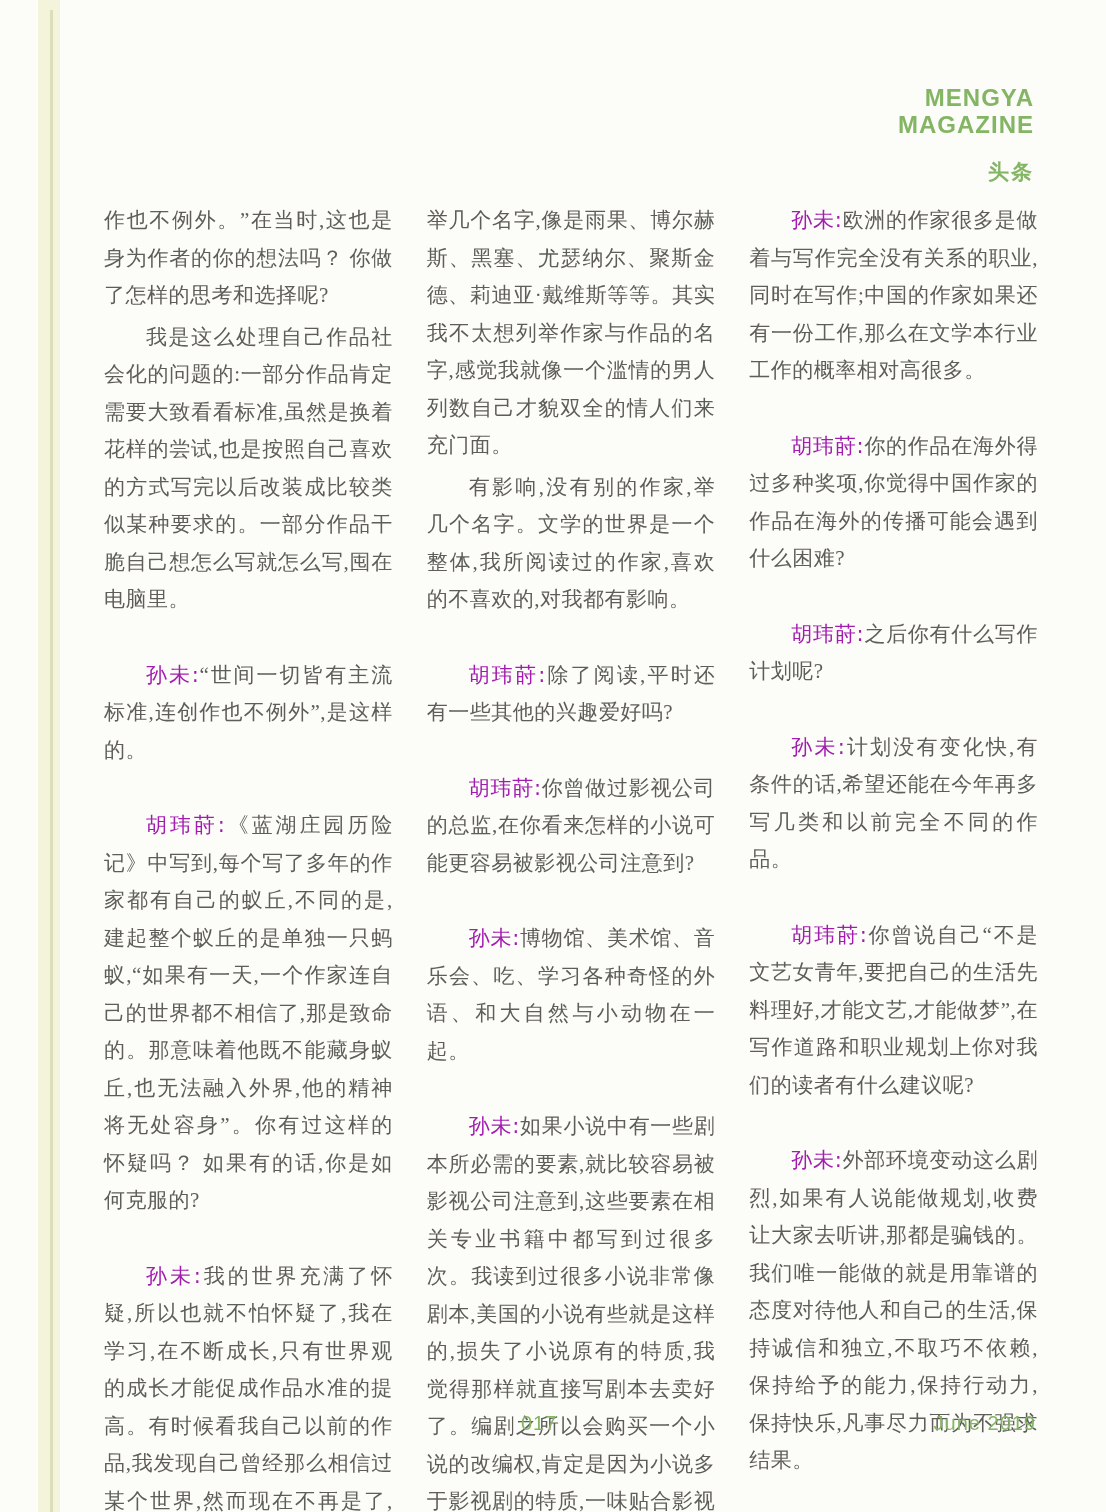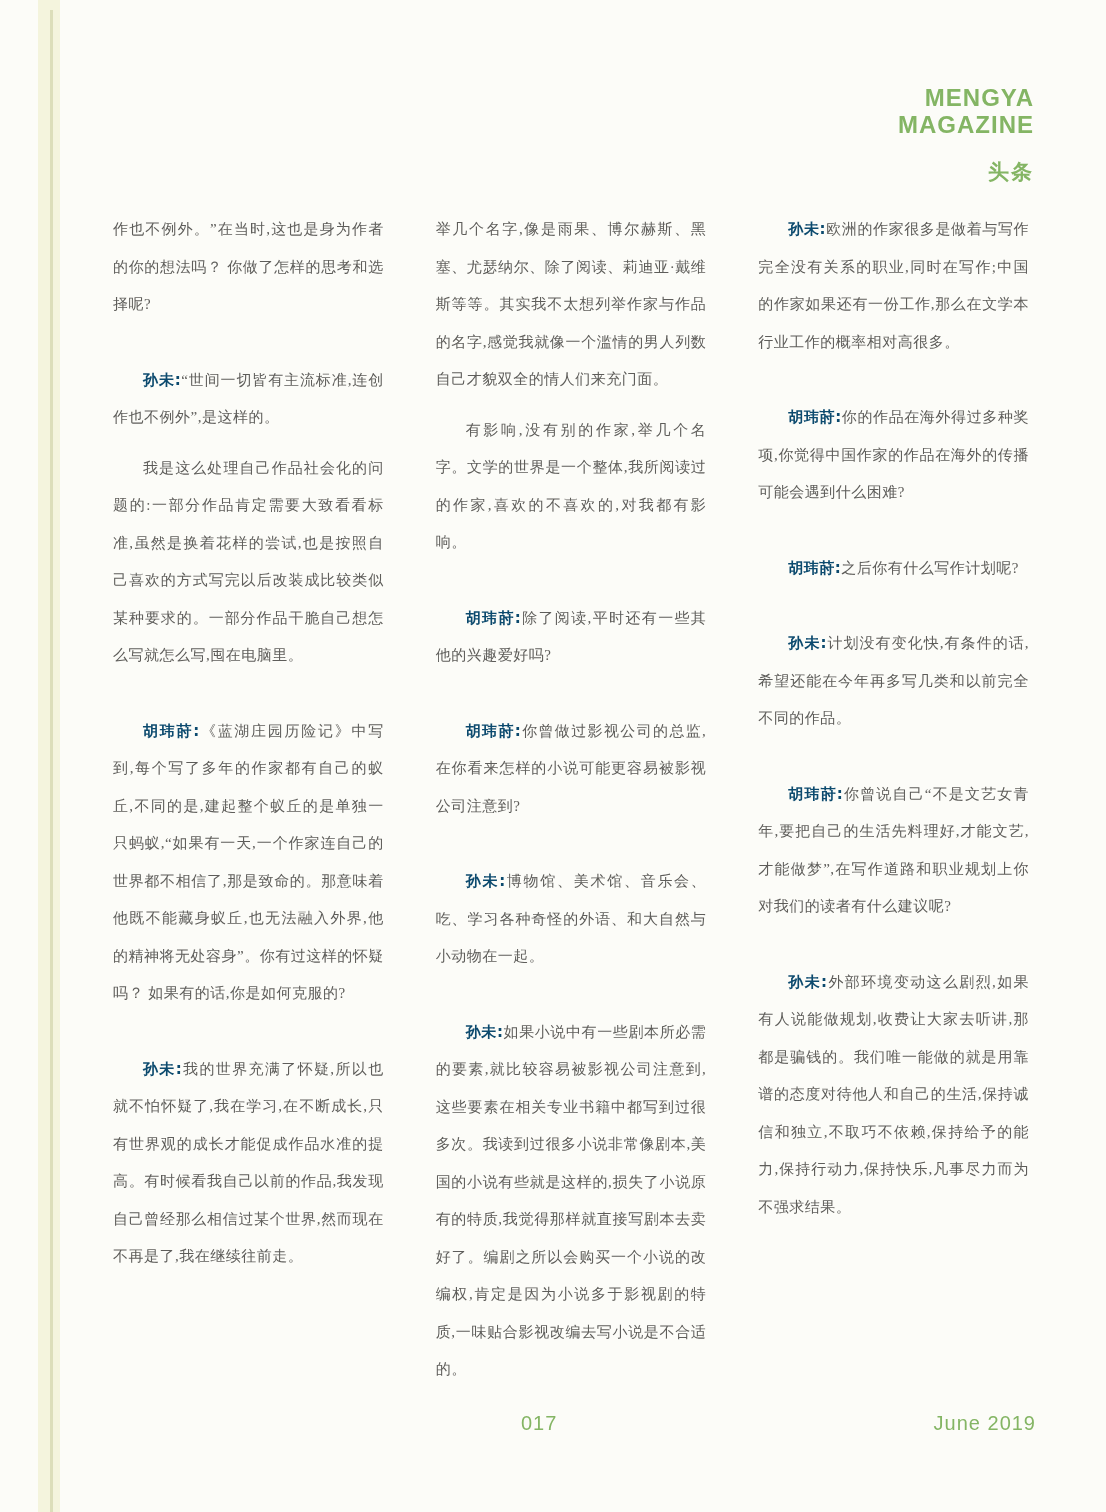--- a/index.html
+++ b/index.html
@@ -33,31 +33,31 @@
     font-family:"DejaVu Sans","Liberation Sans",sans-serif;
     font-size:21px;font-weight:700;letter-spacing:2px;
   }
   
   .columns{
     position:absolute;left:100px;top:198px;width:942px;
     display:flex;gap:26px;
   }
   .col{flex:1 1 0;min-width:0;}
   .para{
-    margin:13px;
-    font-size:15px;line-height:37.5px;
+    margin:4px;
+    font-size:21px;line-height:37.5px;
     color:#5e5d5a;
     text-align:justify;
     letter-spacing:0.5px;
   }
   .para.indent{text-indent:2em;}
   .para.gap{margin-top:38px;}
   .speaker{
     font-family:"DejaVu Sans","Liberation Sans",sans-serif;
-    font-weight:700;color:#0c4a6e;
+    font-weight:400;color:#a21caf;
   }
   
   .footer{
     position:absolute;left:0;top:1412px;width:1106px;height:30px;
     font-family:"Liberation Sans","DejaVu Sans",sans-serif;
     font-size:20px;
   }
   .pagenum{position:absolute;left:521px;top:0;letter-spacing:1px;}
   .issuedate{position:absolute;right:70px;top:0;letter-spacing:1px;padding-left:24px;}
 </style>
@@ -72,27 +72,27 @@
     <div class="brand" style="color: rgb(132, 181, 100);">
       <span>MENGYA</span><br>
       <span>MAGAZINE</span>
     </div>
     <div class="section-label" style="color: rgb(132, 181, 100);">头条</div>
   </div>
 
   <div class="columns" id="columns">
       <div class="col">
         <p class="para">作也不例外。”在当时,这也是身为作者的你的想法吗？ 你做了怎样的思考和选择呢?</p>
+        <p class="para indent">我是这么处理自己作品社会化的问题的:一部分作品肯定需要大致看看标准,虽然是换着花样的尝试,也是按照自己喜欢的方式写完以后改装成比较类似某种要求的。一部分作品干脆自己想怎么写就怎么写,囤在电脑里。</p>
         <p class="para indent gap"><span class="speaker">孙未:</span>“世间一切皆有主流标准,连创作也不例外”,是这样的。</p>
-        <p class="para indent">我是这么处理自己作品社会化的问题的:一部分作品肯定需要大致看看标准,虽然是换着花样的尝试,也是按照自己喜欢的方式写完以后改装成比较类似某种要求的。一部分作品干脆自己想怎么写就怎么写,囤在电脑里。</p>
         <p class="para indent gap"><span class="speaker">胡玮莳:</span>《蓝湖庄园历险记》中写到,每个写了多年的作家都有自己的蚁丘,不同的是,建起整个蚁丘的是单独一只蚂蚁,“如果有一天,一个作家连自己的世界都不相信了,那是致命的。那意味着他既不能藏身蚁丘,也无法融入外界,他的精神将无处容身”。你有过这样的怀疑吗？ 如果有的话,你是如何克服的?</p>
         <p class="para indent gap"><span class="speaker">孙未:</span>我的世界充满了怀疑,所以也就不怕怀疑了,我在学习,在不断成长,只有世界观的成长才能促成作品水准的提高。有时候看我自己以前的作品,我发现自己曾经那么相信过某个世界,然而现在不再是了,我在继续往前走。</p>
       </div>
       <div class="col">
-        <p class="para">举几个名字,像是雨果、博尔赫斯、黑塞、尤瑟纳尔、除了阅读、莉迪亚·戴维斯等等。其实我不太想列举作家与作品的名字,感觉我就像一个滥情的男人列数自己才貌双全的情人们来充门面。</p>
+        <p class="para">举几个名字,像是雨果、博尔赫斯、黑塞、尤瑟纳尔、聚斯金德、莉迪亚·戴维斯等等。其实我不太想列举作家与作品的名字,感觉我就像一个滥情的男人列数自己才貌双全的情人们来充门面。</p>
         <p class="para indent">有影响,没有别的作家,举几个名字。文学的世界是一个整体,我所阅读过的作家,喜欢的不喜欢的,对我都有影响。</p>
         <p class="para indent gap"><span class="speaker">胡玮莳:</span>除了阅读,平时还有一些其他的兴趣爱好吗?</p>
         <p class="para indent gap"><span class="speaker">胡玮莳:</span>你曾做过影视公司的总监,在你看来怎样的小说可能更容易被影视公司注意到?</p>
         <p class="para indent gap"><span class="speaker">孙未:</span>博物馆、美术馆、音乐会、吃、学习各种奇怪的外语、和大自然与小动物在一起。</p>
         <p class="para indent gap"><span class="speaker">孙未:</span>如果小说中有一些剧本所必需的要素,就比较容易被影视公司注意到,这些要素在相关专业书籍中都写到过很多次。我读到过很多小说非常像剧本,美国的小说有些就是这样的,损失了小说原有的特质,我觉得那样就直接写剧本去卖好了。编剧之所以会购买一个小说的改编权,肯定是因为小说多于影视剧的特质,一味贴合影视改编去写小说是不合适的。</p>
       </div>
       <div class="col">
         <p class="para indent"><span class="speaker">孙未:</span>欧洲的作家很多是做着与写作完全没有关系的职业,同时在写作;中国的作家如果还有一份工作,那么在文学本行业工作的概率相对高很多。</p>
         <p class="para indent gap"><span class="speaker">胡玮莳:</span>你的作品在海外得过多种奖项,你觉得中国作家的作品在海外的传播可能会遇到什么困难?</p>
         <p class="para indent gap"><span class="speaker">胡玮莳:</span>之后你有什么写作计划呢?</p>

